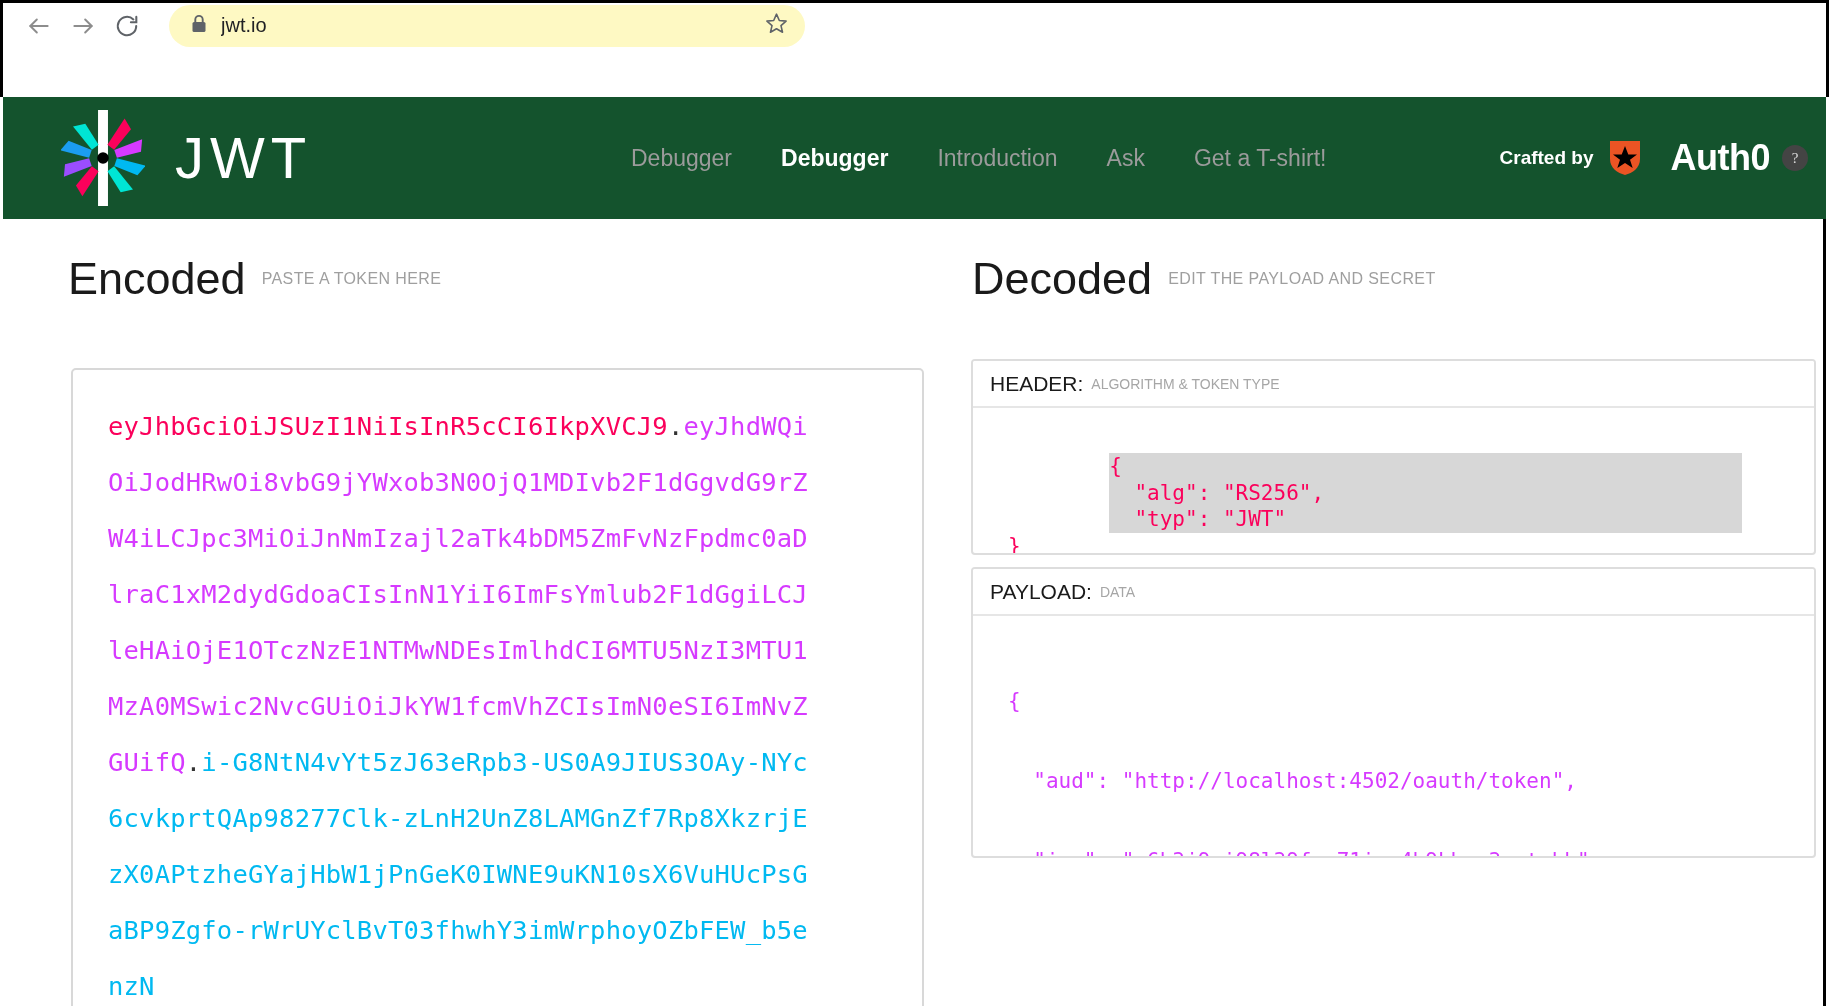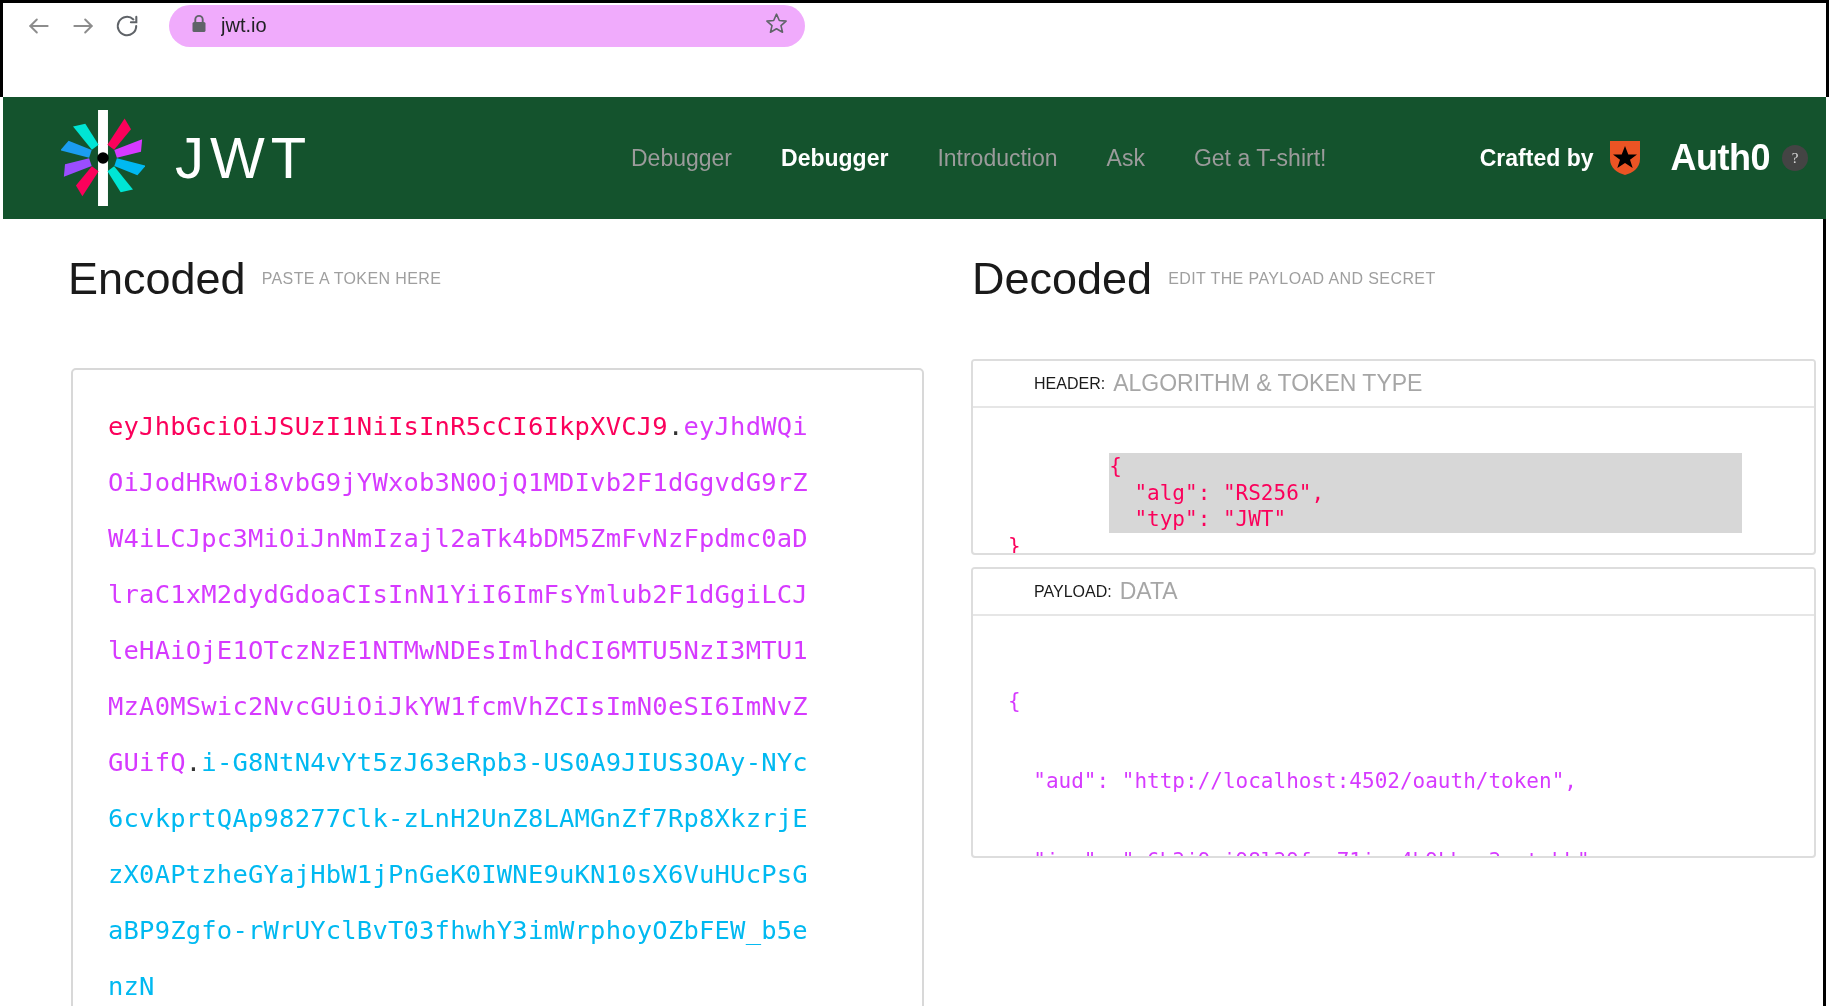--- a/index.html
+++ b/index.html
@@ -35,21 +35,21 @@
     width: 44px; height: 44px;
     display: flex; align-items: center; justify-content: center;
     flex: 0 0 auto;
   }
   .nav-btn svg { display: block; }
 
   .omnibox {
     margin-left: 20px;
     width: 636px;
     height: 42px;
-    background: #f0abfc;
+    background: #fef9c3;
     border-radius: 21px;
     display: flex;
     align-items: center;
     padding: 0 16px 0 22px;
     position: relative;
   }
   .lock-icon { flex: 0 0 auto; margin-right: 14px; display:block; }
   .omnibox-url {
     flex: 1 1 auto;
     font-size: 20px;
@@ -106,21 +106,21 @@
   .nav-link.active { color: #ffffff; font-weight: bold; }
 
   .crafted-by {
     position: absolute;
     right: 18px; top: 50%;
     transform: translateY(-50%);
     display: flex;
     align-items: center;
   }
   .crafted-label {
-    font-size: 23px;
+    font-size: 19px;
     color: #ffffff;
     font-weight: bold;
     margin-right: 14px;
     white-space: nowrap;
     font-family: "Liberation Sans", sans-serif;
   }
   .auth0-logo { display: block; margin-right: 6px; }
   .auth0-text {
     font-size: 36px;
     color: #ffffff;
@@ -216,27 +216,26 @@
   }
   .jwt-box-label {
     height: 47px;
     display: flex;
     align-items: center;
     padding-left: 17px;
     border-bottom: 2px solid #e6e6e6;
     background: #ffffff;
   }
   .jwt-box-label .lbl-strong {
-    font-size: 16px;
+    font-size: 21px;
     color: #1a1a1a;
     font-family: "Liberation Sans", sans-serif;
-    margin-left: 44px;
   }
   .jwt-box-label .lbl-soft {
-    font-size: 23px;
+    font-size: 14px;
     color: #a6a6a6;
     margin-left: 8px;
     font-family: "Liberation Sans", sans-serif;
   }
   .jwt-code {
     font-family: "DejaVu Sans Mono", monospace;
     font-size: 21px;
     line-height: 26.8px;
     padding: 18px 0 18px 0;
     white-space: pre;

